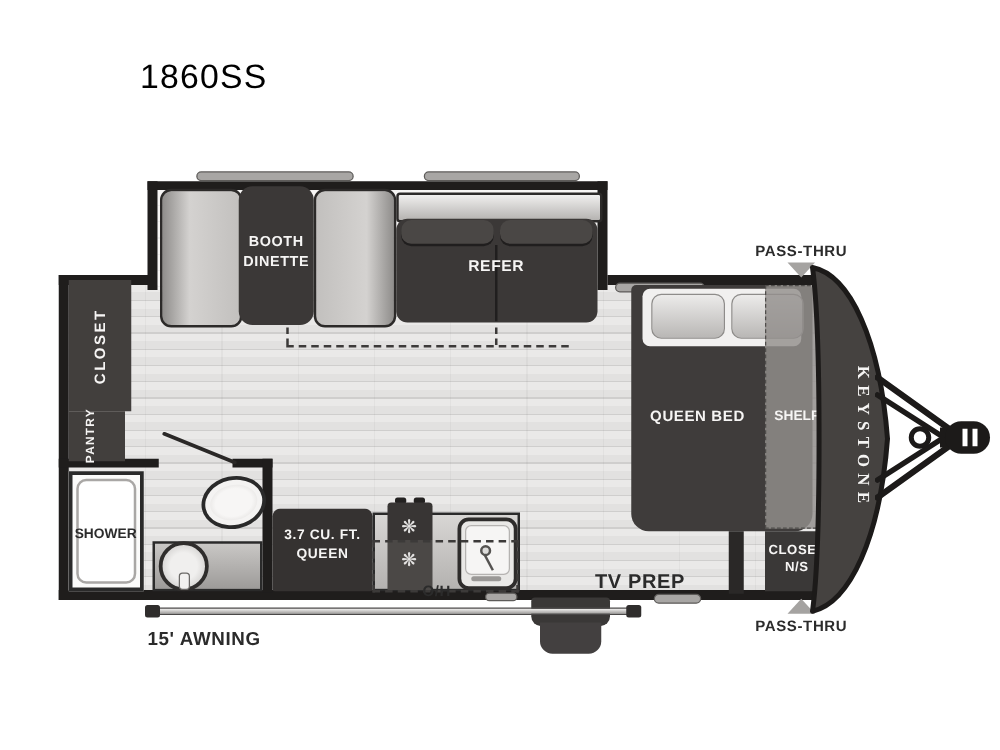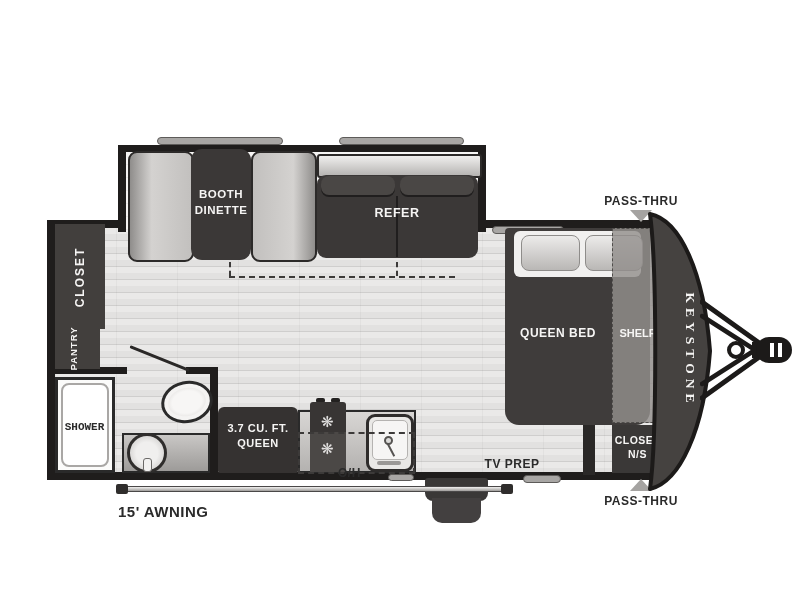--- a/index.html
+++ b/index.html
@@ -25,20 +25,21 @@
   .tri{position:absolute;width:0;height:0;}
   .dash-v{position:absolute;width:0;border-left:2px dashed #3c3a39;}
   .dash-h{position:absolute;height:0;border-top:2px dashed #3c3a39;}
   .burner{position:absolute;color:#f0efee;font-size:15px;line-height:15px;opacity:.92;}
 </style>
 </head>
 <body>
 
 <div id="canvas">
 
+  <div class="lbl" style="left:112px;top:46px;font-size:27px;font-weight:400;color:#000;letter-spacing:1px;">1860SS</div>
 
   <div class="floor" style="left:55px;top:228px;width:610px;height:245px;"></div>
   <div class="floor-slide" style="left:126px;top:152px;width:352px;height:80px;"></div>
 
   <div class="wall" style="left:47px;top:220px;width:8px;height:260px;"></div>
   <div class="wall" style="left:47px;top:220px;width:77px;height:8px;"></div>
 
   <div class="wall" style="left:118px;top:145px;width:368px;height:7px;"></div>
   <div class="wall" style="left:118px;top:145px;width:8px;height:87px;"></div>
   <div class="wall" style="left:478px;top:145px;width:8px;height:87px;"></div>
@@ -75,21 +76,21 @@
   <div class="dash-v" style="left:229px;top:262px;height:14px;"></div>
   <div class="dash-v" style="left:396px;top:262px;height:14px;"></div>
 
   <div class="dark-box" style="left:55px;top:224px;width:50px;height:105px;background:#423f3d;"></div>
   <div class="lbl-w ctr" style="left:30px;top:270px;width:100px;font-size:12px;letter-spacing:2px;transform:rotate(-90deg);">CLOSET</div>
   <div class="dark-box" style="left:55px;top:329px;width:45px;height:40px;background:#423f3d;"></div>
   <div class="lbl-w ctr" style="left:33px;top:343px;width:80px;font-size:9.5px;letter-spacing:1px;transform:rotate(-90deg);">PANTRY</div>
 
   <div class="abs" style="left:55px;top:377px;width:60px;height:96px;background:#fbfbfa;border:3px solid #2a2a2a;box-sizing:border-box;"></div>
   <div class="abs" style="left:61px;top:383px;width:48px;height:84px;background:#ffffff;border:2px solid #a9a7a5;border-radius:8px;box-sizing:border-box;"></div>
-  <div class="lbl ctr" style="left:55px;top:421px;width:59px;font-size:11px;letter-spacing:0;font-family:Liberation Mono, monospace;">SHOWER</div>
+  <div class="lbl ctr" style="left:55px;top:421px;width:59px;font-size:11px;letter-spacing:0;">SHOWER</div>
 
   <div class="abs" style="left:161px;top:381px;width:52px;height:42px;border:3px solid #2a2a2a;border-radius:50%;
               background:#f4f3f2;transform:rotate(-12deg);box-sizing:border-box;"></div>
   <div class="abs" style="left:168px;top:388px;width:38px;height:28px;border-radius:50%;
               background:radial-gradient(#f7f6f5 55%,#d8d6d4);transform:rotate(-12deg);"></div>
 
   <div class="abs" style="left:122px;top:433px;width:88px;height:40px;border:2px solid #2a2a2a;box-sizing:border-box;
               background:linear-gradient(180deg,#c9c7c5,#9d9b99);"></div>
   <div class="abs" style="left:127px;top:433px;width:40px;height:40px;border:3px solid #2f2d2c;border-radius:50%;
               background:radial-gradient(#f0efee 45%,#c2c0be);box-sizing:border-box;"></div>
@@ -137,21 +138,21 @@
               border:1.5px dashed #4f4d4b;box-sizing:border-box;"></div>
   <div class="lbl-w ctr" style="left:612px;top:327px;width:51px;font-size:11px;letter-spacing:0;">SHELF</div>
 
   <div class="abs" style="left:583px;top:425px;width:12px;height:50px;background:#2a2827;"></div>
   <div class="dark-box" style="left:612px;top:425px;width:51px;height:48px;background:#3a3837;"></div>
   <div class="lbl-w ctr" style="left:612px;top:433px;width:51px;font-size:10.5px;line-height:14px;">
     <div>CLOSET</div>
     <div>N/S</div>
   </div>
 
-  <div class="lbl ctr" style="left:462px;top:457px;width:100px;font-size:12px;">TV PREP</div>
+  <div class="lbl ctr" style="left:462px;top:457px;width:100px;font-size:16px;">TV PREP</div>
 
   <div class="graybar" style="left:388px;top:474px;width:24px;height:5px;"></div>
   <div class="graybar" style="left:523px;top:475px;width:36px;height:6px;"></div>
 
   <div class="abs" style="left:425px;top:478px;width:63px;height:23px;background:#3a3837;border-radius:3px 3px 8px 8px;"></div>
   <div class="abs" style="left:432px;top:498px;width:49px;height:25px;background:#434040;border-radius:0 0 10px 10px;"></div>
 
   <div class="abs" style="left:118px;top:486px;width:394px;height:6px;border:1px solid #4a4848;box-sizing:border-box;
               background:linear-gradient(180deg,#f2f1f0,#9e9c9a);"></div>
   <div class="abs" style="left:116px;top:484px;width:12px;height:10px;background:#2f2d2c;border-radius:2px;"></div>

